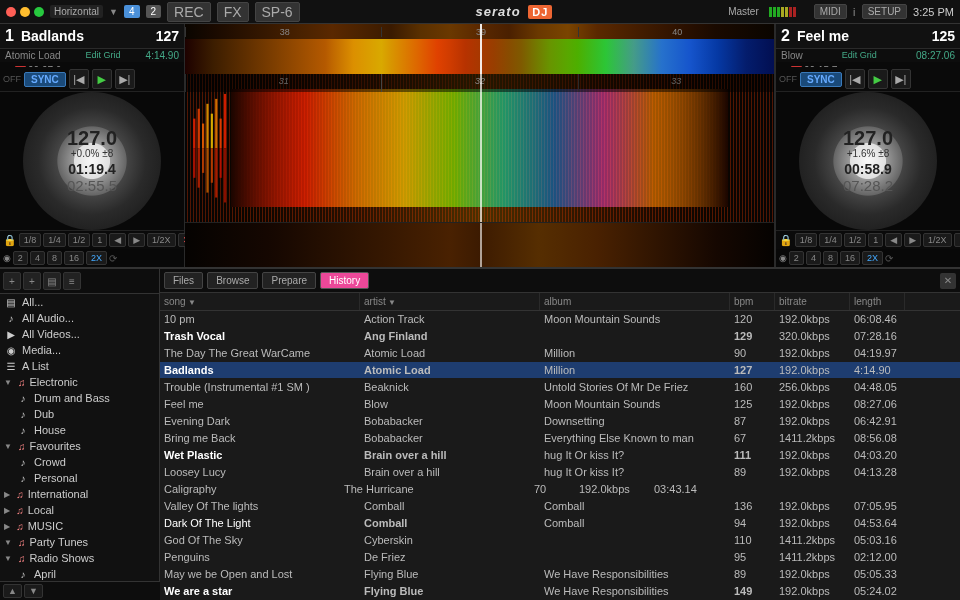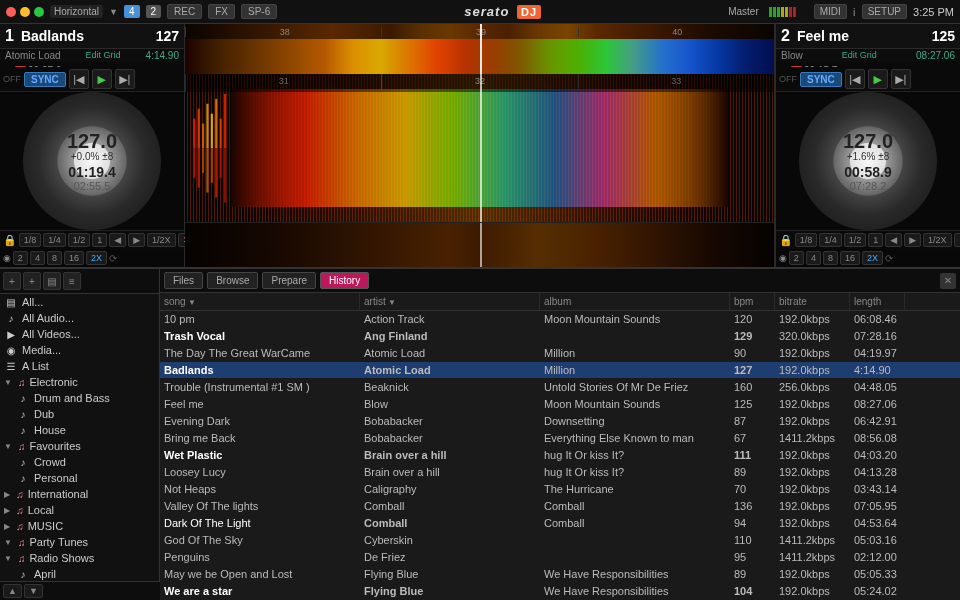--- a/index.html
+++ b/index.html
@@ -6,21 +6,21 @@
     body { width: 960px; height: 600px; background: #1a1a1a; color: #ccc; font-family: Arial, sans-serif; font-size: 11px; overflow: hidden; }
 
     
     .top-bar { display: flex; align-items: center; background: #111; height: 24px; padding: 0 6px; gap: 6px; border-bottom: 1px solid #333; }
     .top-bar .traffic-lights { display: flex; gap: 4px; }
     .traffic-light { width: 10px; height: 10px; border-radius: 50%; }
     .tl-red { background: #ff5f56; }
     .tl-yellow { background: #ffbd2e; }
     .tl-green { background: #27c93f; }
     .top-bar .layout-label { color: #aaa; font-size: 10px; background: #222; padding: 1px 4px; border-radius: 2px; }
-    .top-bar .top-btn { background: #333; color: #aaa; border: 1px solid #444; font-size: 10px; padding: 1px 6px; border-radius: 2px; cursor: pointer; }
+    .top-bar .top-btn { background: #333; color: #aaa; border: 1px solid #444; font-size: 14px; padding: 1px 6px; border-radius: 2px; cursor: pointer; }
     .top-bar .num-badge { background: #4a90d9; color: #fff; font-size: 10px; padding: 1px 5px; border-radius: 2px; }
     .top-bar .serato-logo { color: #fff; font-size: 13px; font-weight: bold; letter-spacing: 1px; flex: 1; text-align: center; }
     .top-bar .master-label { color: #aaa; font-size: 10px; }
     .top-bar .midi-btn { background: #333; color: #aaa; border: 1px solid #444; font-size: 10px; padding: 1px 5px; border-radius: 2px; }
     .top-bar .setup-btn { background: #333; color: #aaa; border: 1px solid #444; font-size: 10px; padding: 1px 5px; border-radius: 2px; }
     .top-bar .time { color: #ccc; font-size: 11px; margin-left: auto; }
     .vu-meter { display: flex; gap: 1px; align-items: center; }
     .vu-bar { width: 3px; height: 10px; background: #2a2; }
     .vu-bar.yellow { background: #aa2; }
     .vu-bar.red { background: #a22; }
@@ -30,21 +30,21 @@
     .sidebar-toolbar { display: flex; gap: 2px; padding: 3px; background: #0d0d0d; border-bottom: 1px solid #333; }
     .sidebar-btn { background: #222; color: #888; border: 1px solid #333; font-size: 10px; width: 18px; height: 18px; display: flex; align-items: center; justify-content: center; cursor: pointer; border-radius: 2px; }
     .sidebar-item { display: flex; align-items: center; padding: 2px 4px; cursor: pointer; gap: 4px; }
     .sidebar-icon { font-size: 10px; width: 14px; text-align: center; }
     .sidebar-label { color: #ccc; font-size: 11px; }
 
     
     .track-list-area { flex: 1; display: flex; flex-direction: column; overflow: hidden; justify-content: flex-end; }
     .track-list-toolbar { display: flex; align-items: center; background: #0d0d0d; padding: 3px 4px; gap: 4px; border-bottom: 1px solid #333; }
     .tab-btn { background: #222; color: #aaa; border: 1px solid #444; font-size: 10px; padding: 2px 8px; cursor: pointer; border-radius: 2px; }
-    .tab-btn.active { background: #be185d; color: #fff; border-color: #555; }
+    .tab-btn.active { background: #ec4899; color: #fff; border-color: #555; }
     .search-close { background: #333; color: #888; border: none; font-size: 10px; width: 16px; height: 16px; display: flex; align-items: center; justify-content: center; cursor: pointer; border-radius: 2px; margin-left: auto; }
     .track-table { flex: 1; overflow-y: auto; }
     .track-header { display: flex; background: #1a1a1a; border-bottom: 1px solid #333; position: sticky; top: 0; }
     .track-col { padding: 3px 4px; color: #888; font-size: 10px; border-right: 1px solid #2a2a2a; cursor: pointer; }
     .track-col.sortable::after { content: ' ▼'; font-size: 8px; }
     .track-col-song { width: 200px; }
     .track-col-artist { width: 180px; }
     .track-col-album { width: 190px; }
     .track-col-bpm { width: 45px; }
     .track-col-bitrate { width: 75px; }
@@ -84,21 +84,21 @@
     .off-label { color: #555; font-size: 9px; }
     .sync-active { background: #1a4a7a; color: #6af; border: 1px solid #3a7aba; font-size: 10px; font-weight: bold; padding: 1px 6px; border-radius: 2px; cursor: pointer; }
     .t-btn { background: #1a1a1a; border: 1px solid #333; color: #aaa; font-size: 11px; width: 20px; height: 20px; display: flex; align-items: center; justify-content: center; cursor: pointer; border-radius: 2px; }
 
     .turntable-area { flex: 1; display: flex; align-items: center; justify-content: center; background: #080808; }
     .tt-circle { width: 138px; height: 138px; border-radius: 50%; background: radial-gradient(circle, #f8f8f8 0%, #e0e0e0 18%, #999 19%, #666 35%, #444 36%, #2a2a2a 55%, #111 100%); display: flex; align-items: center; justify-content: center; }
     .tt-inner { text-align: center; }
     .tt-bpm { color: #222; font-size: 20px; font-weight: bold; line-height: 1; }
     .tt-offset { color: #333; font-size: 10px; }
     .tt-elapsed { color: #222; font-size: 14px; font-weight: bold; margin-top: 2px; }
-    .tt-remain { color: #555; font-size: 11px; }
+    .tt-remain { color: #555; font-size: 15px; }
 
     .loop-row { display: flex; align-items: center; background: #0a0a0a; padding: 2px 3px; gap: 2px; border-top: 1px solid #222; }
     .lbtn { background: #1a1a1a; border: 1px solid #333; color: #888; font-size: 9px; padding: 1px 4px; cursor: pointer; border-radius: 2px; }
     .lbtn-2x { background: #1a1a1a; border: 1px solid #333; color: #4af; font-size: 9px; padding: 1px 4px; cursor: pointer; border-radius: 2px; }
 
     .wf-top { height: 50px; background: linear-gradient(90deg, #0a0500 0%, #1a0a00 5%, #2a1200 10%, #3a1a00 15%, #4a2200 20%, #5a2800 25%, #4a2200 30%, #3a1a00 35%, #5a3000 40%, #6a3800 45%, #5a2800 50%, #4a2000 55%, #6a3800 60%, #7a4400 65%, #5a2800 70%, #4a2000 75%, #3a1800 80%, #2a1000 85%, #1a0a00 90%, #0a0500 100%); position: relative; overflow: hidden; }
     .wf-markers { position: absolute; top: 0; left: 0; right: 0; height: 15px; display: flex; align-items: center; }
     .wf-m { color: #888; font-size: 9px; flex: 1; text-align: center; border-left: 1px solid #333; padding-left: 2px; }
     .wf-main { flex: 1; background: #030303; position: relative; overflow: hidden; }
 
@@ -220,21 +220,21 @@
         <div class="wf-m">39</div>
         <div class="wf-m">40</div>
       </div>
 
       <div style="position:absolute; top:15px; left:0; right:0; bottom:0; display:flex; align-items:center; gap:0;">
         <div style="flex:1; height:100%; background:linear-gradient(to right, #220000, #442200, #663300, #884400, #aa5500, #cc6600, #ffaa00, #ffcc00, #ff8800, #ff4400, #cc3300, #aa4400, #886600, #66aa00, #44cc00, #22ee44, #44bbaa, #2288ff, #1166ff, #0044cc, #002288, #001166);opacity:0.8;"></div>
       </div>
       <div style="position:absolute; left:50%; top:0; bottom:0; width:2px; background:rgba(255,255,255,0.9); z-index:2;"></div>
     </div>
 
-    <div class="wf-main" style="flex:1; position:relative;">
+    <div class="wf-main" style="flex:1; position:relative;font-style:italic;">
       <div style="position:absolute; top:0; left:0; right:0; bottom:0; display:flex; align-items:center; overflow:hidden;">
 
         <div style="width:100%; height:100%; background:
           repeating-linear-gradient(90deg, 
             transparent 0px, transparent 2px,
             rgba(255,60,0,0.3) 2px, rgba(255,60,0,0.3) 3px
           ),
           linear-gradient(to right, #050505 0%, #0a0500 10%, #1a0a00 20%, #2a1200 30%, #3a2000 40%, #4a3000 50%, #3a2000 60%, #2a1200 70%, #1a0a00 80%, #0a0500 90%, #050505 100%);"></div>
 
         <div style="position:absolute; left:0; right:0; top:10%; bottom:10%; display:flex; align-items:center; gap:1px; padding:0 2px;">
@@ -552,21 +552,20 @@
   </div>
           <div class="track-row">
     <div class="track-cell track-cell-song" style="">Loosey Lucy</div>
     <div class="track-cell track-cell-artist" style="">Brain over a hill</div>
     <div class="track-cell track-cell-album">hug It Or kiss It?</div>
     <div class="track-cell track-cell-bpm" style="">89</div>
     <div class="track-cell track-cell-bitrate">192.0kbps</div>
     <div class="track-cell track-cell-length">04:13.28</div>
   </div>
           <div class="track-row">
-    <div class="track-cell track-cell-song" style="">Not Heaps</div>
     <div class="track-cell track-cell-artist" style="">Caligraphy</div>
     <div class="track-cell track-cell-album">The Hurricane</div>
     <div class="track-cell track-cell-bpm" style="">70</div>
     <div class="track-cell track-cell-bitrate">192.0kbps</div>
     <div class="track-cell track-cell-length">03:43.14</div>
   </div>
           <div class="track-row">
     <div class="track-cell track-cell-song" style="">Valley Of The lights</div>
     <div class="track-cell track-cell-artist" style="">Comball</div>
     <div class="track-cell track-cell-album">Comball</div>
@@ -603,21 +602,21 @@
     <div class="track-cell track-cell-artist" style="">Flying Blue</div>
     <div class="track-cell track-cell-album">We Have Responsibilities</div>
     <div class="track-cell track-cell-bpm" style="">89</div>
     <div class="track-cell track-cell-bitrate">192.0kbps</div>
     <div class="track-cell track-cell-length">05:05.33</div>
   </div>
           <div class="track-row">
     <div class="track-cell track-cell-song" style="font-weight:bold; color:#fff;">We are a star</div>
     <div class="track-cell track-cell-artist" style="font-weight:bold;">Flying Blue</div>
     <div class="track-cell track-cell-album">We Have Responsibilities</div>
-    <div class="track-cell track-cell-bpm" style="font-weight:bold;">104</div>
+    <div class="track-cell track-cell-bpm" style="font-weight:bold;">149</div>
     <div class="track-cell track-cell-bitrate">192.0kbps</div>
     <div class="track-cell track-cell-length">05:24.02</div>
   </div>
         </div>
     </div>
   </div>
 
 </div>
 
 </body></html>

